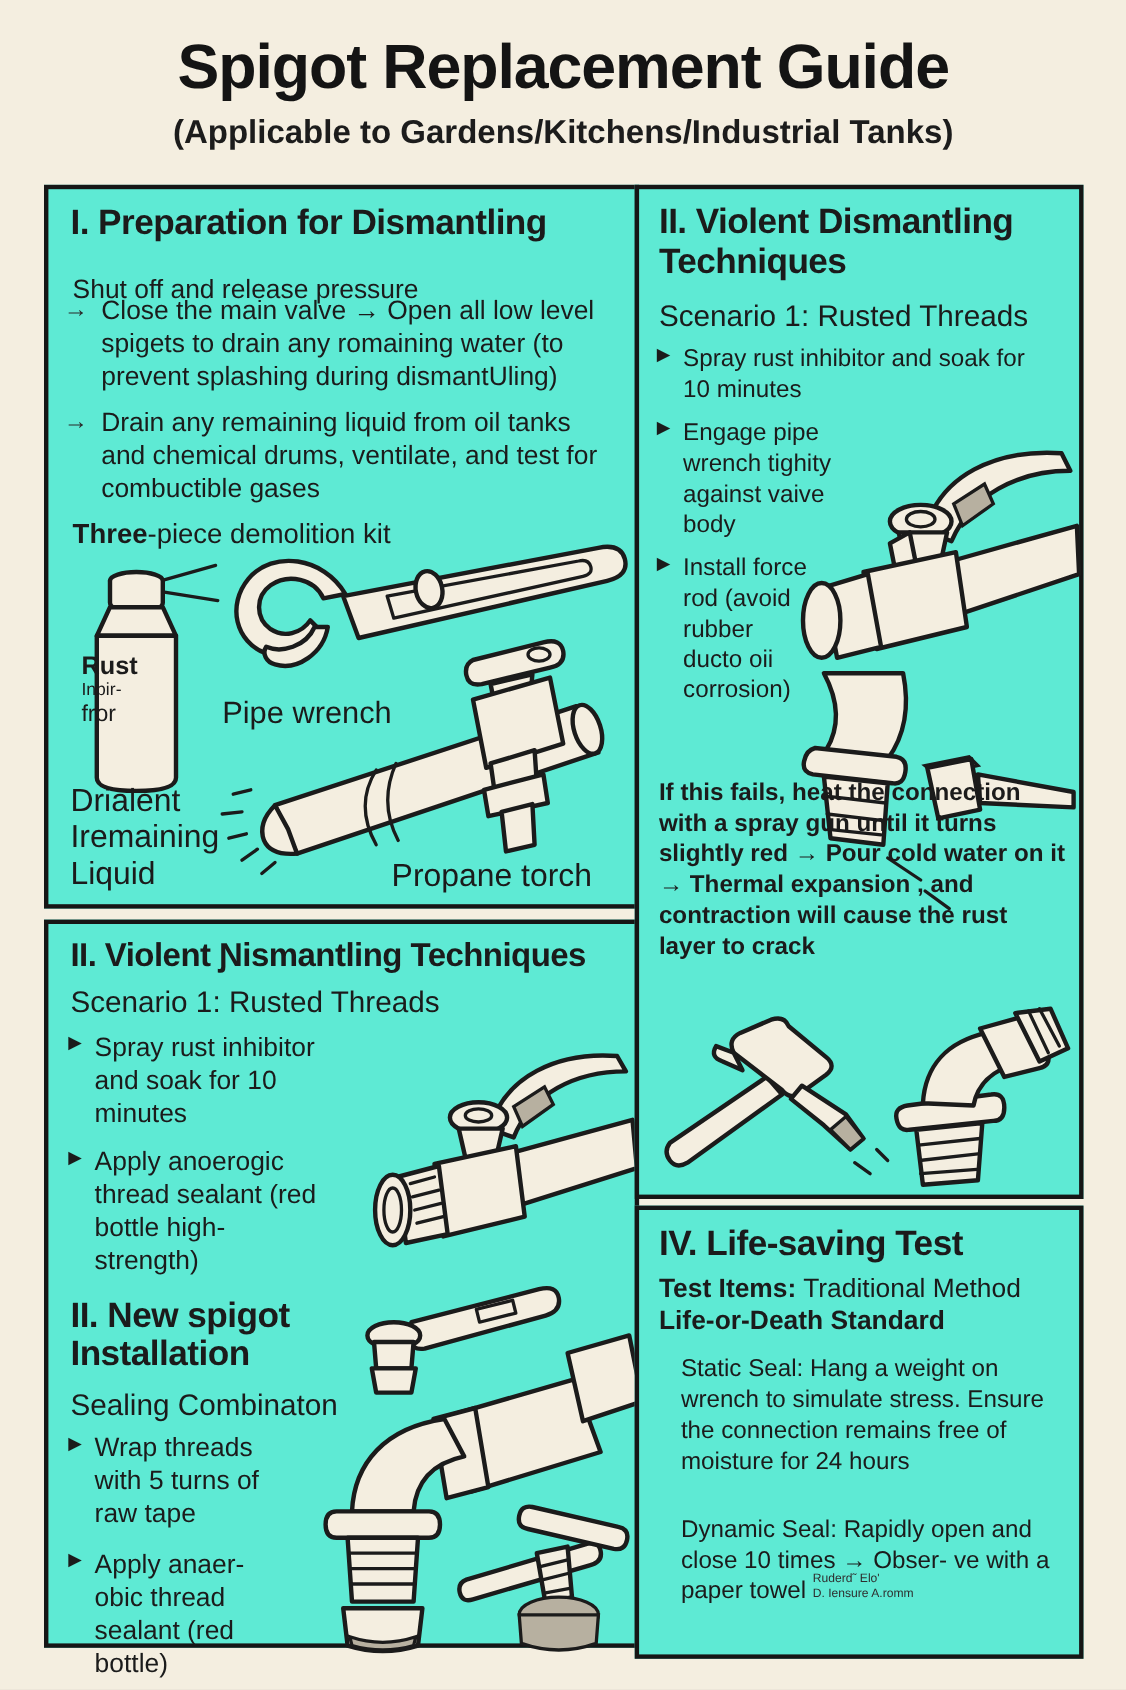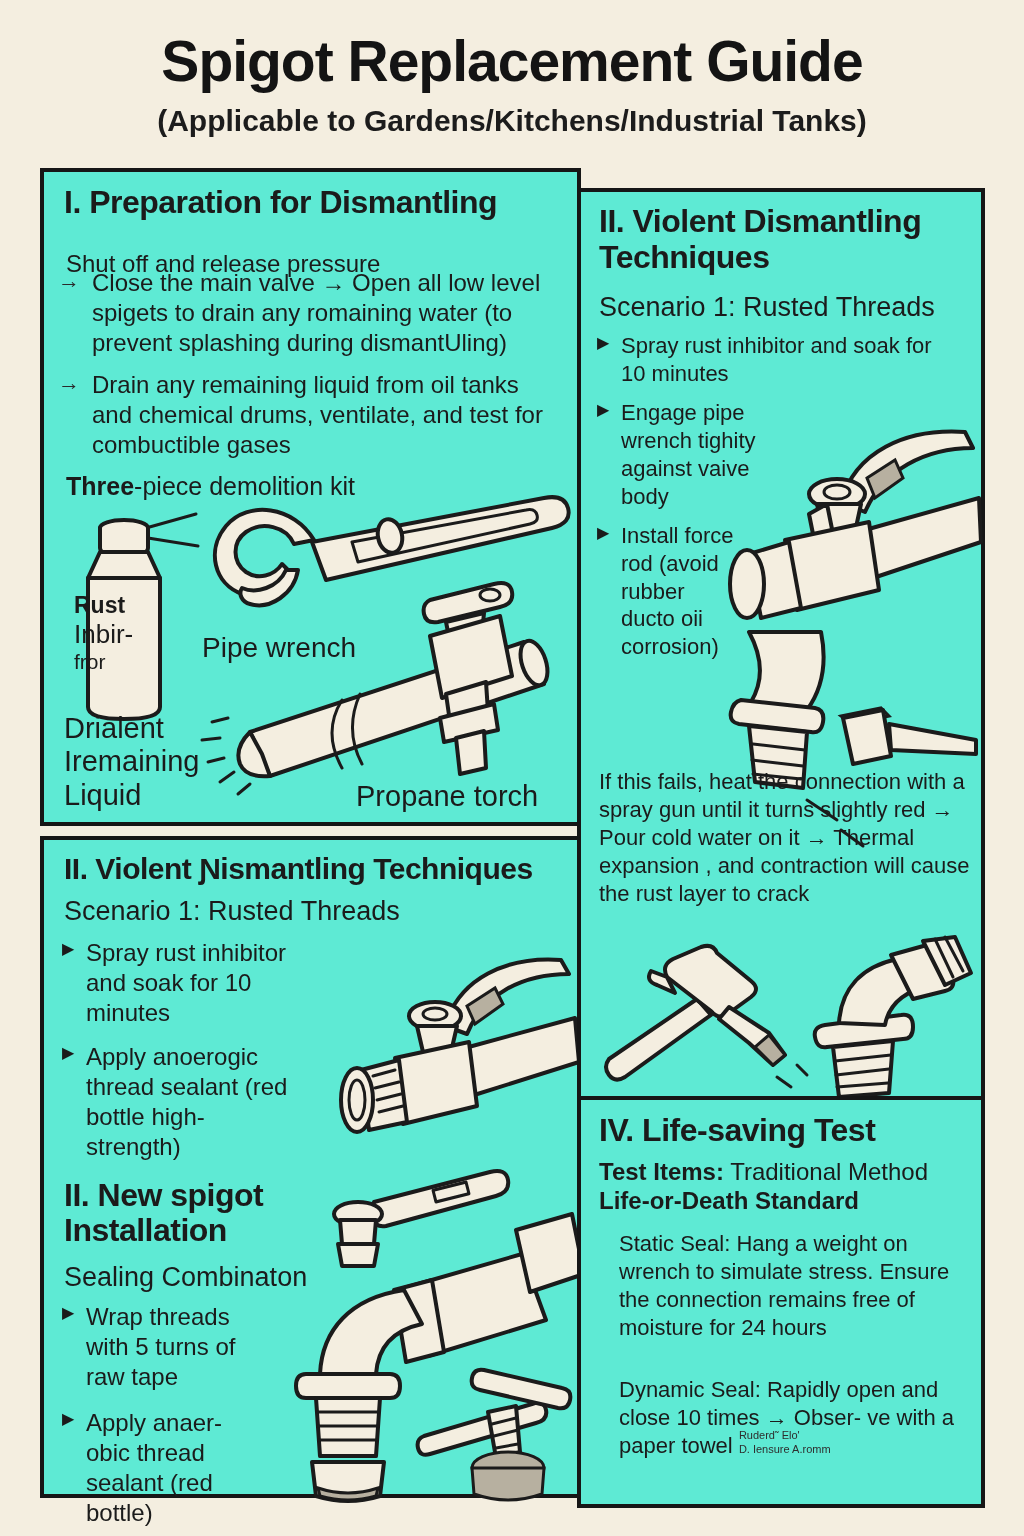--- a/index.html
+++ b/index.html
@@ -8,21 +8,21 @@
     font-family:"Liberation Sans","DejaVu Sans",sans-serif;color:#1b1b1b;
     overflow:hidden;
   }
   .abs{position:absolute;}
   h1,h2,h3,p,ul,li{margin:0;padding:0;}
   #title{top:28px;left:0;width:100%;text-align:center;font-size:57px;font-weight:800;letter-spacing:-1px;color:#141414;}
   #subtitle{top:104px;left:0;width:100%;text-align:center;font-size:30px;font-weight:600;color:#1c1c1c;}
   .box{position:absolute;border:4px solid #161616;background:#5eead4;box-sizing:border-box;}
   #box-l1{left:40px;top:168px;width:541px;height:658px;}
   #box-l2{left:40px;top:836px;width:541px;height:662px;}
-  #box-r1{left:577px;top:168px;width:408px;height:922px;margin-top:20px;}
+  #box-r1{left:577px;top:168px;width:408px;height:922px;}
   #box-r2{left:577px;top:1096px;width:408px;height:412px;}
   .h-sec{font-size:32px;font-weight:800;letter-spacing:-0.5px;white-space:nowrap;}
   .h-sec.wrap{white-space:normal;}
   .h-sub{font-size:27px;font-weight:400;}
   .body-l{font-size:24px;line-height:1.25;}
   .body-r{font-size:22px;line-height:1.27;}
   ul.arrows,ul.tris{list-style:none;}
   ul.arrows li{position:relative;padding-left:34px;margin-bottom:12px;}
   ul.arrows li .mk{position:absolute;left:0;top:-1px;font-size:22px;color:#2a2a2a;}
   ul.tris li{position:relative;padding-left:26px;margin-bottom:11px;}
@@ -59,21 +59,21 @@
     <svg class="abs" style="left:24px;top:340px;" width="130" height="230" viewBox="0 0 130 230">
       <line class="ln2" x1="78" y1="16" x2="128" y2="2"></line>
       <line class="ln2" x1="80" y1="26" x2="130" y2="34"></line>
       <ellipse class="fill" cx="56" cy="16" rx="24" ry="8"></ellipse>
       <path class="fill" d="M32,16 L32,36 Q32,43 56,43 Q80,43 80,36 L80,16"></path>
       <path class="fill" d="M32,40 L20,66 L92,66 L80,40 Z"></path>
       <path class="fill" d="M20,66 L20,195 Q20,207 56,207 Q92,207 92,195 L92,66 Z"></path>
     </svg>
     <div class="abs" style="left:30px;top:420px;width:75px;text-align:left;">
       <div style="font-size:23px;font-weight:700;">Rust</div>
-      <div style="font-size:26px;">Inbir-</div>
+      <div style="font-size:16px;">Inbir-</div>
       <div style="font-size:21px;">fror</div>
     </div>
 
     <svg class="abs" style="left:150px;top:310px;" width="390" height="160" viewBox="0 0 390 160">
       <path class="fill" d="M118,60 L350,16 Q370,12 374,26 Q378,41 358,46 L132,98 Z"></path>
       <path class="ln2" d="M158,60 L332,28 Q341,26 343,33 Q345,40 336,42 L164,80 Z"></path>
       <path class="fill" d="M120,58 C100,24 54,18 32,44 C12,68 20,102 48,112 C70,120 92,110 100,94 L88,82 C80,94 64,98 52,90 C38,80 38,60 52,50 C68,39 92,44 100,62 Z"></path>
       <path class="fill" d="M104,88 C100,112 76,128 56,122 C48,120 44,112 48,106 C62,112 84,106 92,88 Z"></path>
       <ellipse class="fill" cx="196" cy="54" rx="12" ry="17" transform="rotate(-12 196 54)"></ellipse>
     </svg>
@@ -210,21 +210,21 @@
       <path class="gray" d="M130,84 L170,76 L178,84 L140,92 Z"></path>
       <path class="fill" d="M132,86 L172,78 L180,124 L142,132 Z"></path>
       <path class="fill" d="M178,92 L265,108 L265,122 L180,118 Z"></path>
 
       <g class="ln2">
         <line x1="96" y1="168" x2="126" y2="188"></line>
         <line x1="130" y1="198" x2="152" y2="214"></line>
       </g>
     </svg>
 
-    <p class="abs body-r" style="left:18px;top:576px;width:372px;">If this fails, heat the connection with a spray gun until it turns slightly red → Pour cold water on it → Thermal expansion , and contraction will cause the rust layer to crack</p>
+    <p class="abs body-r" style="left:18px;top:534px;width:372px;font-weight:bold;">If this fails, heat the connection with a spray gun until it turns slightly red → Pour cold water on it → Thermal expansion , and contraction will cause the rust layer to crack</p>
 
     <svg class="abs" style="left:20px;top:745px;" width="370" height="165" viewBox="0 0 370 165">
 
       <path class="fill" d="M8,122 L96,62 L110,78 L24,140 Q14,146 8,138 Q2,130 8,122 Z"></path>
 
       <path class="fill" d="M66,40 Q60,28 72,22 L100,10 Q112,6 116,16 L150,44 Q160,52 150,60 L128,76 Q118,84 110,74 Z"></path>
       <path class="fill" d="M56,48 Q44,44 50,34 L66,40 L74,56 Z"></path>
 
       <path class="fill" d="M128,70 L168,96 L184,118 L172,128 L148,106 L118,82 Z"></path>
       <path class="gray" d="M168,98 L184,118 L172,128 L154,110 Z"></path>

